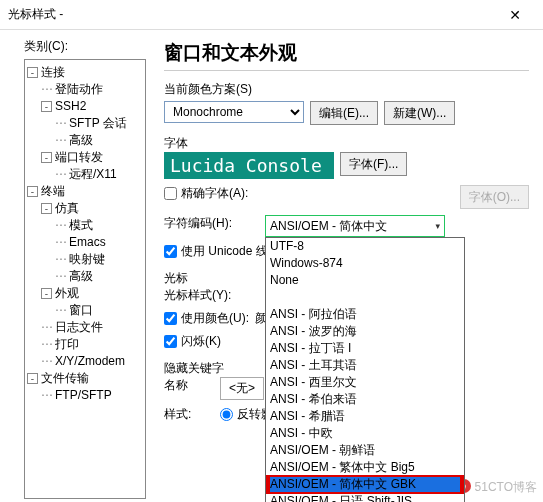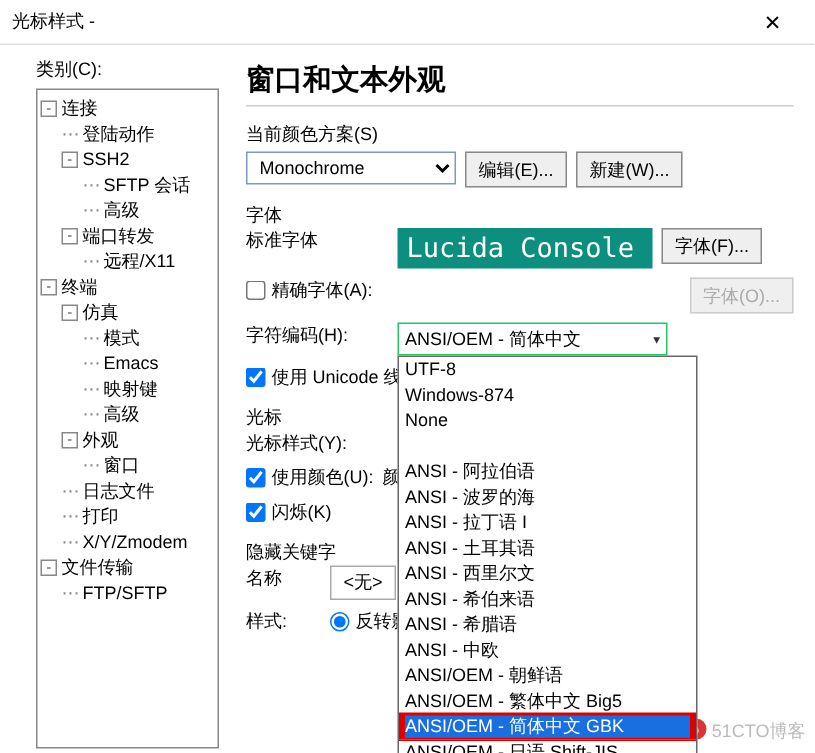--- a/index.html
+++ b/index.html
@@ -28,21 +28,21 @@
 .section{margin-top:10px;font-size:12px}
 .fontdisp{display:inline-block;background:#0d8f7f;color:#fff;padding:3px 6px;font-family:"Lucida Console",monospace;font-size:18px;width:170px;white-space:nowrap;overflow:hidden}
 .cb{display:flex;align-items:center;gap:4px}
 .cb input{margin:0}
 .ddwrap{position:relative;display:inline-block}
 .ddsel{width:180px;height:22px;border:1px solid #22c55e;background:#fff;display:flex;align-items:center;padding:0 4px;justify-content:space-between}
 .ddsel .arrow{font-size:9px;color:#333}
 .ddlist{position:absolute;top:22px;left:0;width:200px;max-height:280px;overflow:hidden;background:#fff;border:1px solid #666;z-index:10}
 .ddlist .opt{padding:1px 4px;line-height:15px;white-space:nowrap}
 .ddlist .hl{background:#d00;outline:1px solid #d00}
-.ddlist .hl .inner{background:#1a6fe0;color:#ffffff;display:block}
+.ddlist .hl .inner{background:#1a6fe0;color:#000000;display:block}
 .radio{display:flex;align-items:center;gap:4px}
 .watermark{position:absolute;right:6px;bottom:6px;color:#bbb;font-size:11px;display:flex;align-items:flex-start;gap:4px}
 .wmicon{width:14px;height:14px;border-radius:50%;background:#d33;color:#fff;font-size:9px;display:flex;align-items:center;justify-content:center}
 </style>
 </head>
 <body>
 
 <div class="titlebar">
   <span class="title">光标样式 -</span>
   <span class="close">✕</span>
@@ -142,21 +142,20 @@
     <div class="row" style="margin-top:3px">
       <select class="combo">
         <option>Monochrome</option>
       </select>
       <button class="btn">编辑(E)...</button>
       <button class="btn">新建(W)...</button>
     </div>
 
     <div class="section">字体</div>
     <div class="row">
-      <span class="lbl">标准字体</span>
       <span class="fontdisp">Lucida Console 11p</span>
       <button class="btn">字体(F)...</button>
     </div>
     <div class="row">
       <label class="cb">
           <input type="checkbox" style="">
           <span>精确字体(A):</span>
         </label>
       <span style="flex:1"></span>
       <button class="btn dis" disabled="">字体(O)...</button>

